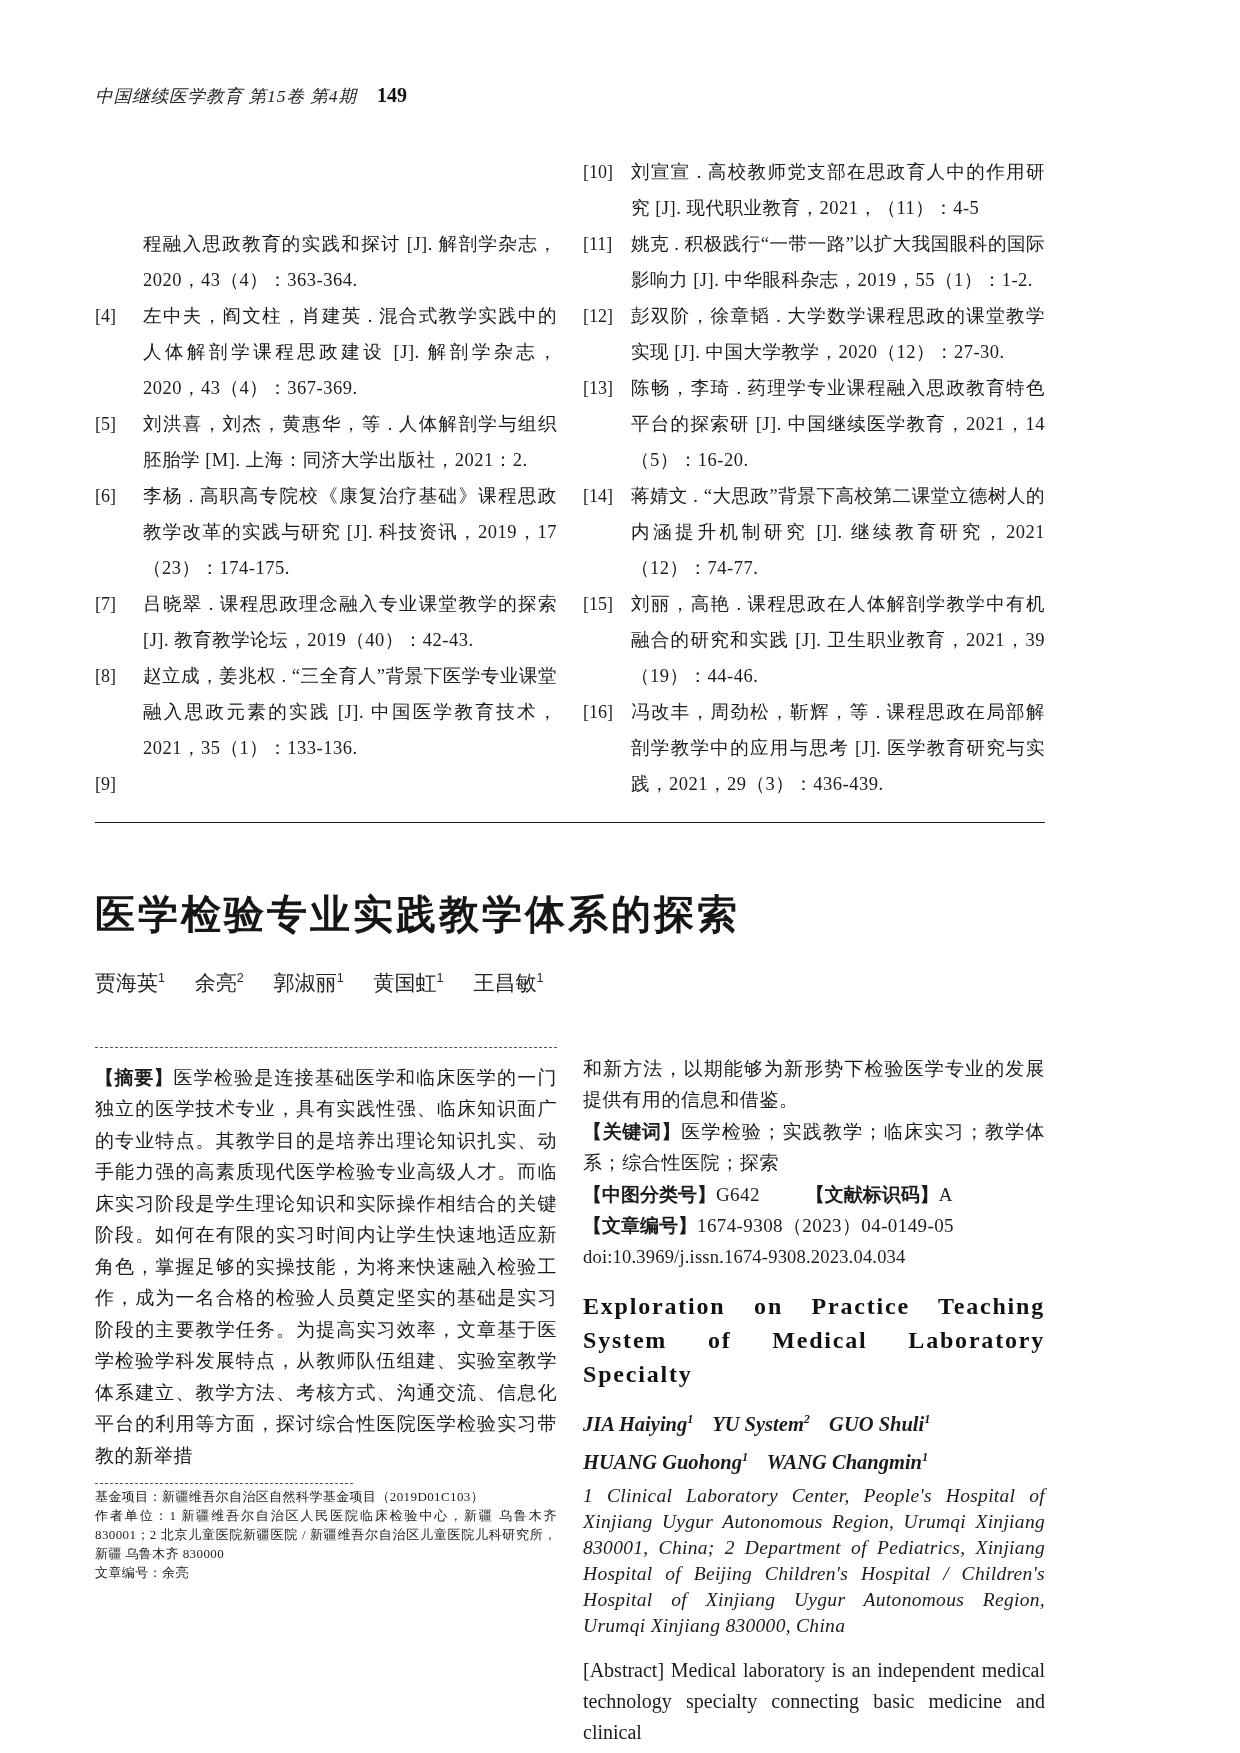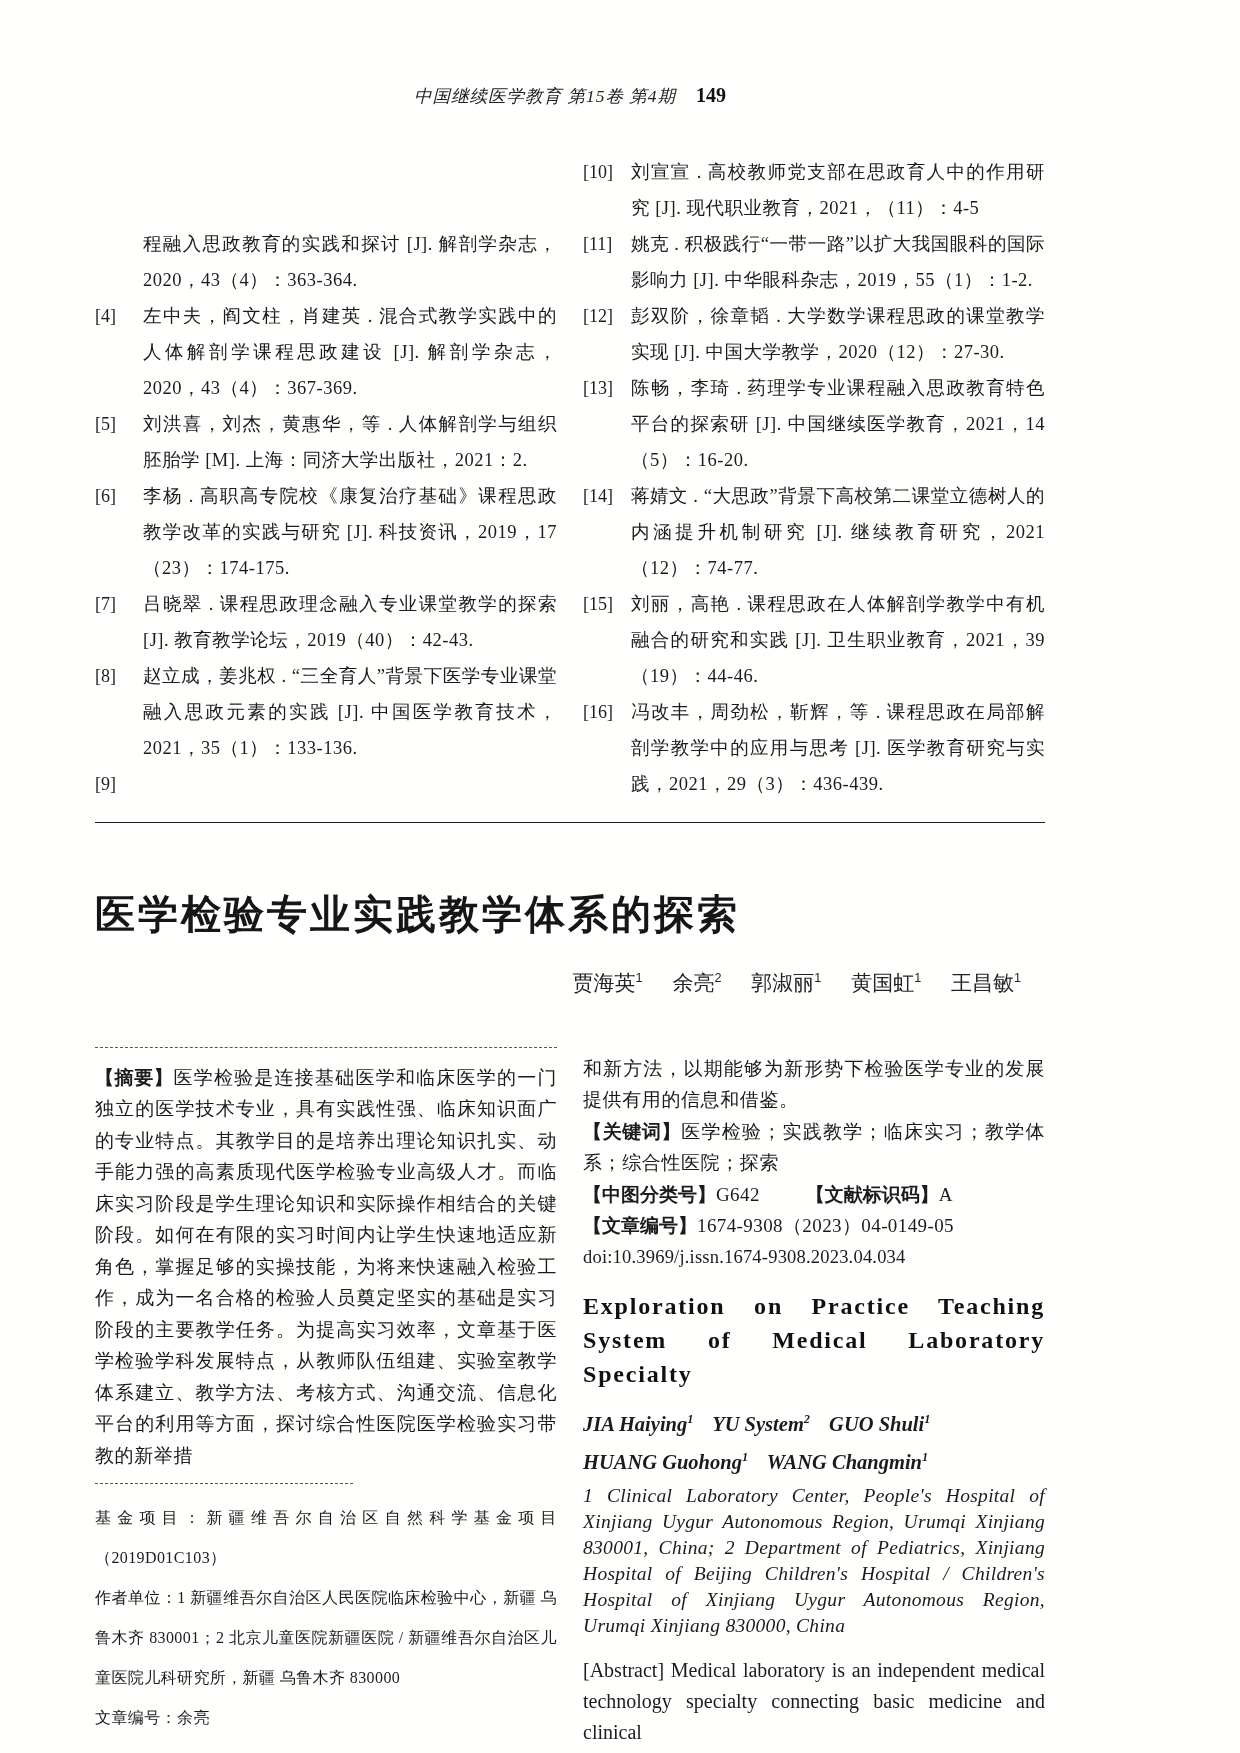--- a/index.html
+++ b/index.html
@@ -7,57 +7,57 @@
     position:relative;
     width:1240px; height:1753px;
     background:#fffffe;
     font-family:"Liberation Serif","DejaVu Serif",serif;
     color:#1b1b1b;
     overflow:hidden;
   }
   .content { margin:0 195px 0 95px; width:950px; }
 
   
-  .page-header { padding-top:84px; text-align:center; white-space:nowrap; }
+  .page-header { padding-top:84px; text-align:left; white-space:nowrap; }
   .journal-name { font-style:italic; font-size:17.5px; color:#222; letter-spacing:1px; }
   .page-number { font-weight:bold; font-size:20px; margin-left:16px; color:#111; }
 
   
   .refs { display:flex; gap:26px; margin-top:46px;align-items:flex-end; }
   .ref-col { width:462px; }
   .ref-item { display:flex; }
   .ref-label { width:48px; flex:none; font-size:18px; line-height:36px; }
   .ref-text { flex:1; font-size:18.5px; line-height:36px; text-align:justify; letter-spacing:0.5px; }
 
   .divider { border-top:1.5px solid #1a1a1a; margin-top:20px; }
 
   
   .article-title {
     margin-top:64px;
     font-family:"Liberation Sans","DejaVu Sans",sans-serif;
     font-weight:700; font-size:40px; letter-spacing:3px; color:#161616;
   }
-  .authors { margin-top:26px; font-family:"Liberation Sans","DejaVu Sans",sans-serif; font-size:21px; color:#222;text-align:right; }
+  .authors { margin-top:26px; font-family:"Liberation Sans","DejaVu Sans",sans-serif; font-size:21px; color:#222; }
   .author { margin-right:24px; }
   .author sup, .en-author sup { font-size:60%; vertical-align:super; }
 
   
   .lower { display:flex; gap:26px; margin-top:50px; }
   .col-left { width:462px; }
   .col-right { width:462px; padding-top:6px; }
 
   .dash-top { border-top:1.5px dashed #555; }
   .abstract { padding-top:14px; font-size:19px; line-height:31.5px; text-align:justify; letter-spacing:0.6px; }
   .tag {
     font-family:"Liberation Sans","DejaVu Sans",sans-serif;
     font-weight:700; letter-spacing:0;
   }
   .dash-short { width:258px; border-top:1.5px dashed #555; margin-top:12px; }
 
-  .footnotes { margin-top:14px; font-size:16px; line-height:40px; text-align:justify; letter-spacing:0.4px; }
+  .footnotes { margin-top:3px; font-size:13px; line-height:19px; text-align:justify; letter-spacing:0.4px; }
   .footnote { margin:0; }
 
   .abs-cont { font-size:19px; line-height:31.5px; text-align:justify; letter-spacing:0.6px; }
   .kw-line { font-size:19px; line-height:31.5px; text-align:justify; letter-spacing:0.6px; }
   .meta-line { font-size:19px; line-height:31.5px; letter-spacing:0.4px; }
   .meta-gap { display:inline-block; width:46px; }
   .doi-line { font-size:18.5px; line-height:31.5px; letter-spacing:0.2px; }
 
   .en-title {
     margin-top:16px;

